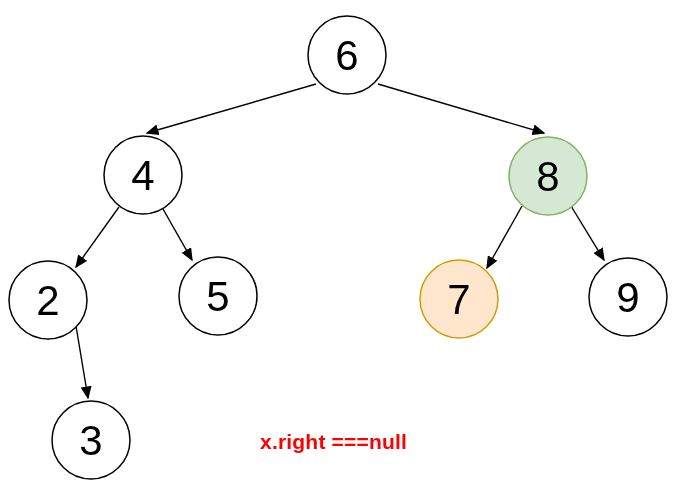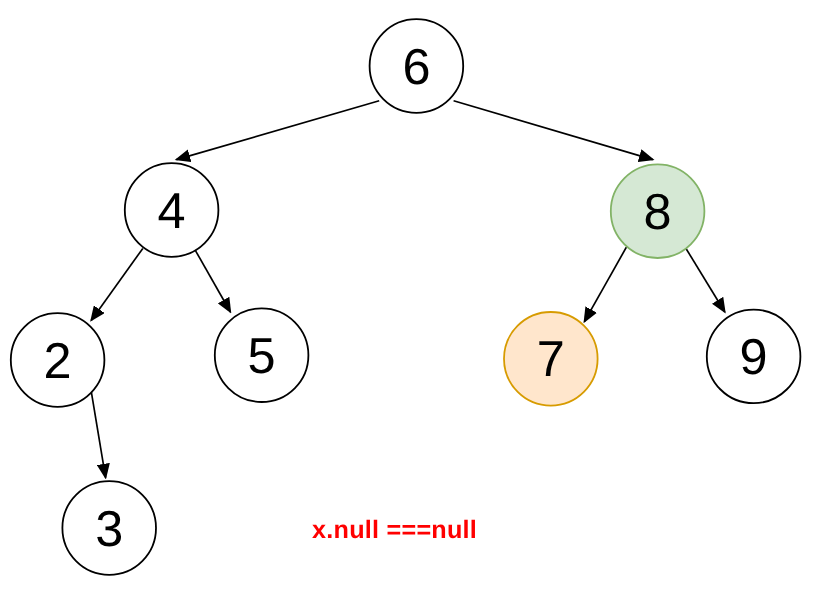--- a/index.html
+++ b/index.html
@@ -75,17 +75,17 @@
       <circle cx="218" cy="296" r="39" fill="#ffffff" stroke="#000000" class="tree-node-circle"></circle>
       <text x="218" y="296" dy="0.35em" class="tree-node-label">5</text>
       <circle cx="459" cy="299" r="39" fill="#ffe6cc" stroke="#d79b00" class="tree-node-circle"></circle>
       <text x="459" y="299" dy="0.35em" class="tree-node-label">7</text>
       <circle cx="628" cy="297" r="39" fill="#ffffff" stroke="#000000" class="tree-node-circle"></circle>
       <text x="628" y="297" dy="0.35em" class="tree-node-label">9</text>
       <circle cx="91" cy="440" r="39" fill="#ffffff" stroke="#000000" class="tree-node-circle"></circle>
       <text x="91" y="440" dy="0.35em" class="tree-node-label">3</text>
     </svg>
   <div class="annotation" style="color: rgb(255, 0, 0);">
-    <div>x.null ===null</div>
+    <div>x.right ===null</div>
     
     
   </div>
 </div>
 
 </body></html>

